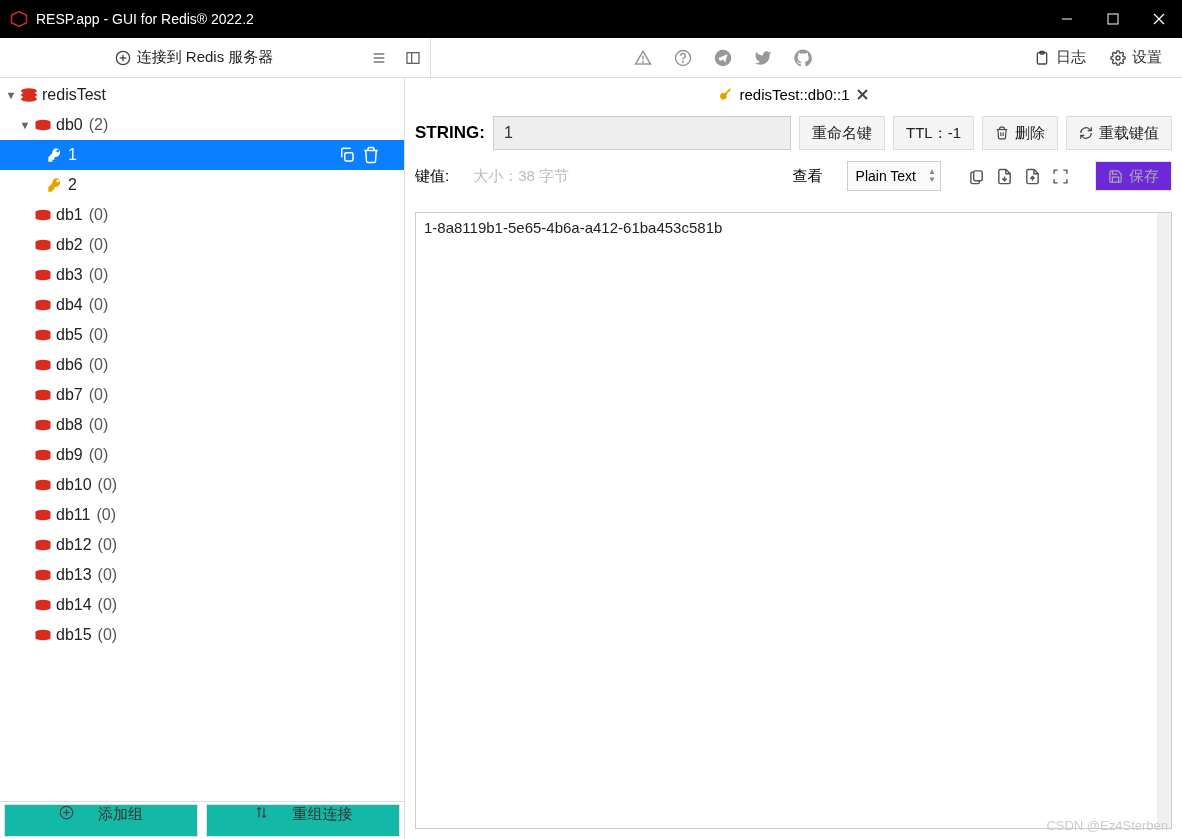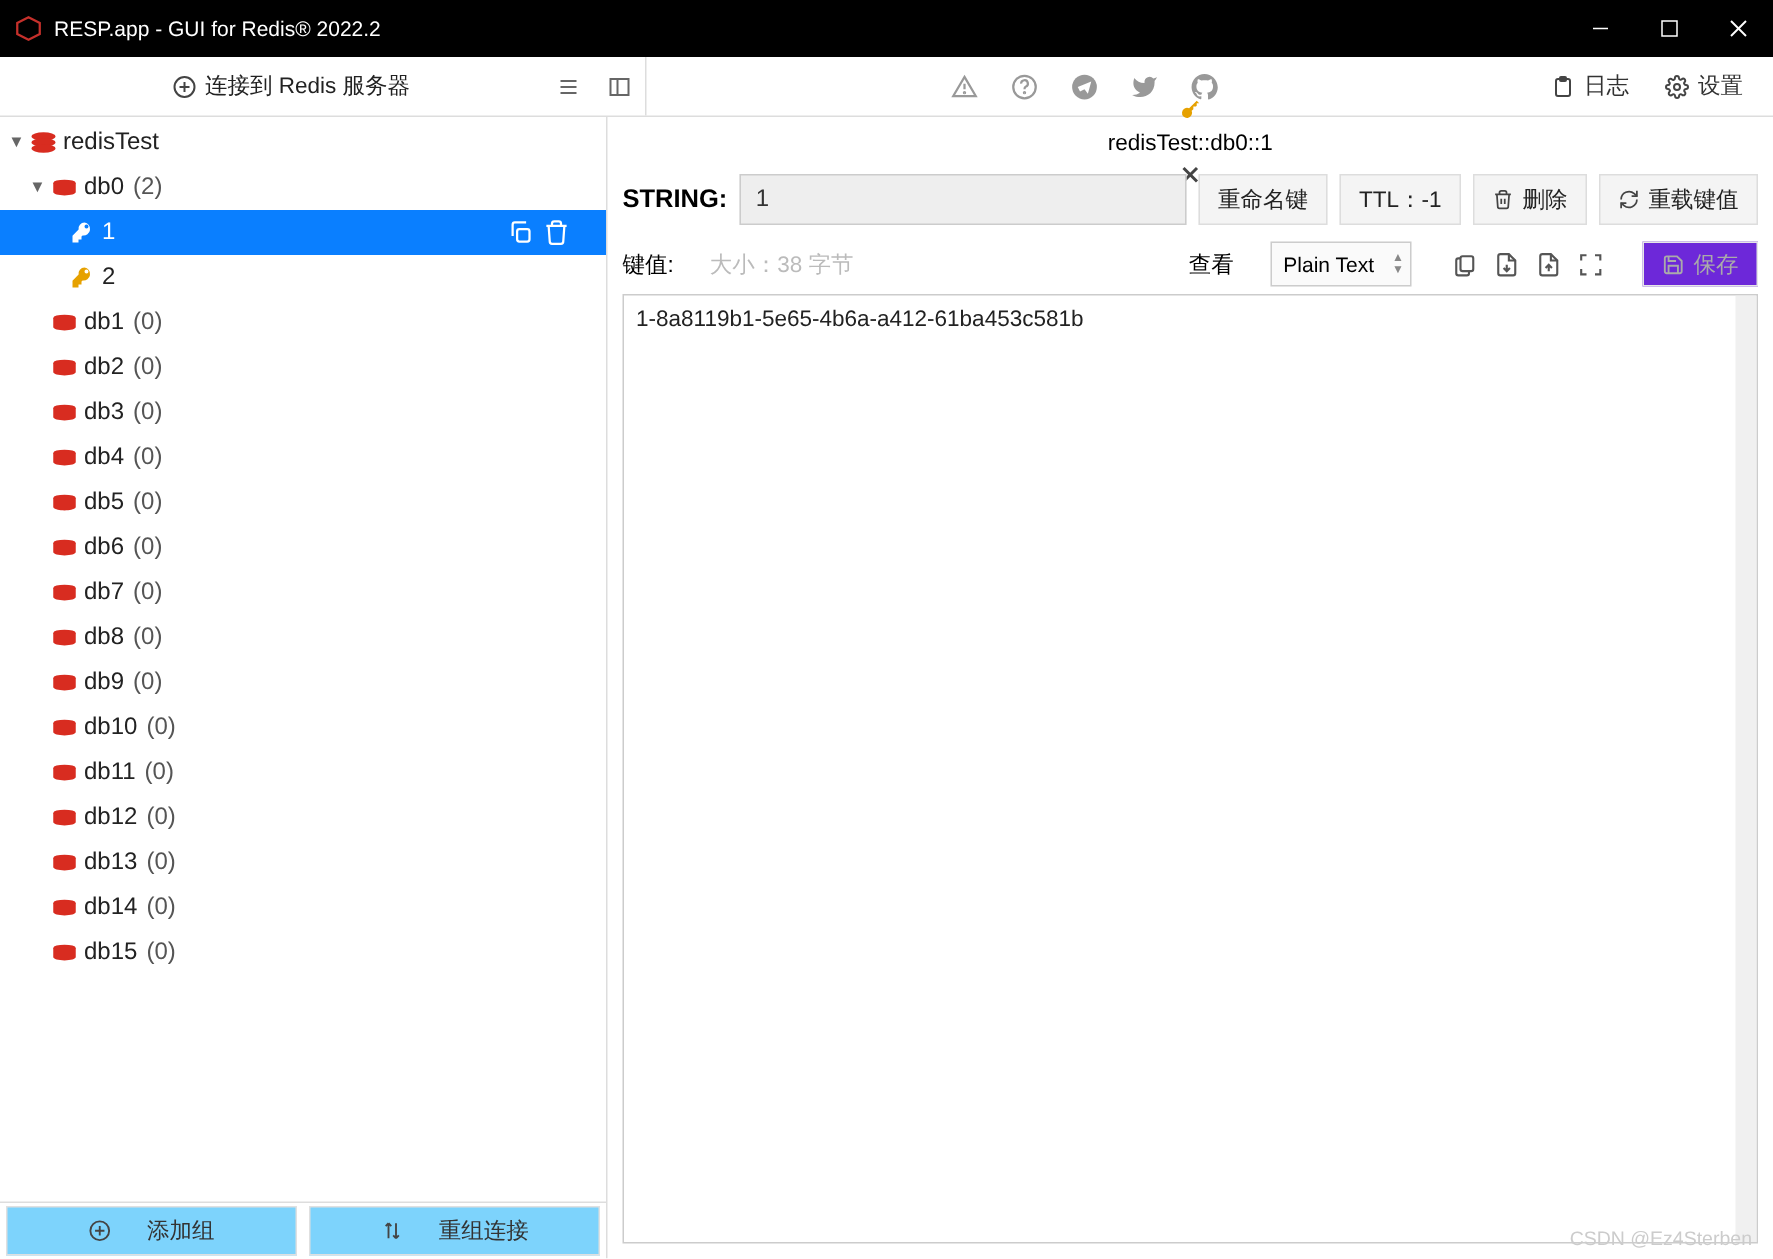--- a/index.html
+++ b/index.html
@@ -30,40 +30,40 @@
 .tree-row.level3 { padding-left: 44px; }
 .tree-row.selected { background: #0a7fff; color: #fff; }
 .tree-row.selected .key-icon path { fill: #fff; }
 .tree-row .caret { width: 14px; display: inline-flex; justify-content: center; color: #666; font-size: 11px; }
 .tree-row .dbicon, .tree-row .srvicon, .tree-row .key-icon { width: 22px; display: inline-flex; justify-content: center; }
 .tree-row .label { padding-left: 2px; }
 .tree-row .count { color: #555; margin-left: 6px; }
 .tree-row .row-actions { margin-left: auto; margin-right: 24px; display: none; gap: 6px; }
 .tree-row.selected .row-actions { display: flex; }
 .sidebar-footer { height: 38px; border-top: 1px solid #ddd; display: flex; }
-.sidebar-footer .fbtn { flex: 1; display: flex; align-items: center; justify-content: center; gap: 24px; font-size: 15px; background: #7dd3fc; border: 1px solid #e0e0e0; margin: 2px 4px; color: #333; }
+.sidebar-footer .fbtn { flex: 1; display: flex; justify-content: center; gap: 24px; font-size: 15px; background: #14b8a6; border: 1px solid #e0e0e0; margin: 2px 4px; color: #333; }
 
 
 .content { flex: 1; display: flex; flex-direction: column; position: relative; }
-.tabbar { height: 32px; display: flex; align-items: center; justify-content: center; gap: 6px; font-size: 15px; flex-direction: column; }
+.tabbar { height: 32px; display: flex; align-items: center; justify-content: center; gap: 6px; font-size: 15px; }
 .tabbar .tab-key-icon { color: #e6a100; }
 .tabbar .tab-close { color: #555; cursor: pointer; }
 .kv-toolbar { height: 46px; display: flex; align-items: center; gap: 8px; padding: 0 10px; }
 .kv-type { font-weight: bold; font-size: 17px; }
 .kv-input { flex: 1; min-width: 0; height: 34px; background: #eee; border: 1px solid #ccc; padding: 0 10px; font-size: 16px; color: #333; }
 .kv-btn { height: 34px; padding: 0 12px; background: #f4f4f4; border: 1px solid #ddd; display: flex; align-items: center; gap: 6px; font-size: 15px; color: #222; }
 .kv-row2 { height: 40px; display: flex; align-items: center; padding: 0 10px; gap: 24px; font-size: 15px; }
 .kv-row2 .muted { color: #bbb; }
 .kv-row2 .spacer { flex: 1; }
 .view-select { height: 30px; border: 1px solid #ccc; background: #fafafa; padding: 0 24px 0 8px; display: flex; align-items: center; gap: 20px; font-size: 14px; position: relative; }
 .view-select .spin { position: absolute; right: 4px; display: flex; flex-direction: column; font-size: 8px; color: #888; line-height: 8px; }
 .icon-cluster { display: flex; gap: 6px; color: #555; }
 .icon-cluster .ic { width: 22px; height: 22px; display: flex; align-items: center; justify-content: center; }
 .save-btn { height: 30px; padding: 0 12px; display: flex; align-items: center; gap: 6px; color: #aaa; background: #6d28d9; border: 1px solid #e6e6e6; }
-.value-area { flex: 1; margin: 0 10px 10px 10px; border: 1px solid #ccc; padding: 6px 8px; font-family: Consolas, monospace; font-size: 15px; color: #222; overflow: auto; position: relative; }
+.value-area { flex: 1; margin: 16px 10px 10px 10px; border: 1px solid #ccc; padding: 6px 8px; font-family: Consolas, monospace; font-size: 15px; color: #222; overflow: auto; position: relative; }
 .value-scroll { position: absolute; right: 0; top: 0; width: 14px; height: 100%; background: #f0f0f0; }
 .watermark { position: absolute; right: 14px; bottom: 6px; color: #ccc; font-size: 13px; font-family: sans-serif; }
 
 svg { display: block; }
 </style>
 </head>
 <body>
 
 <div class="titlebar">
   <span class="logo">

